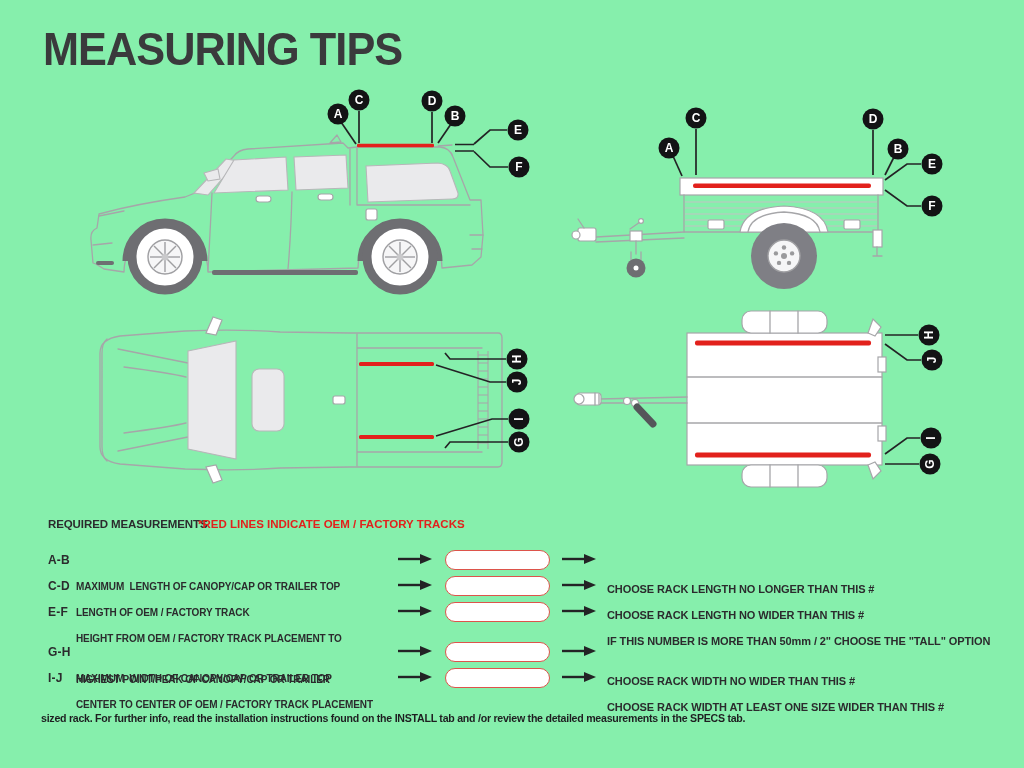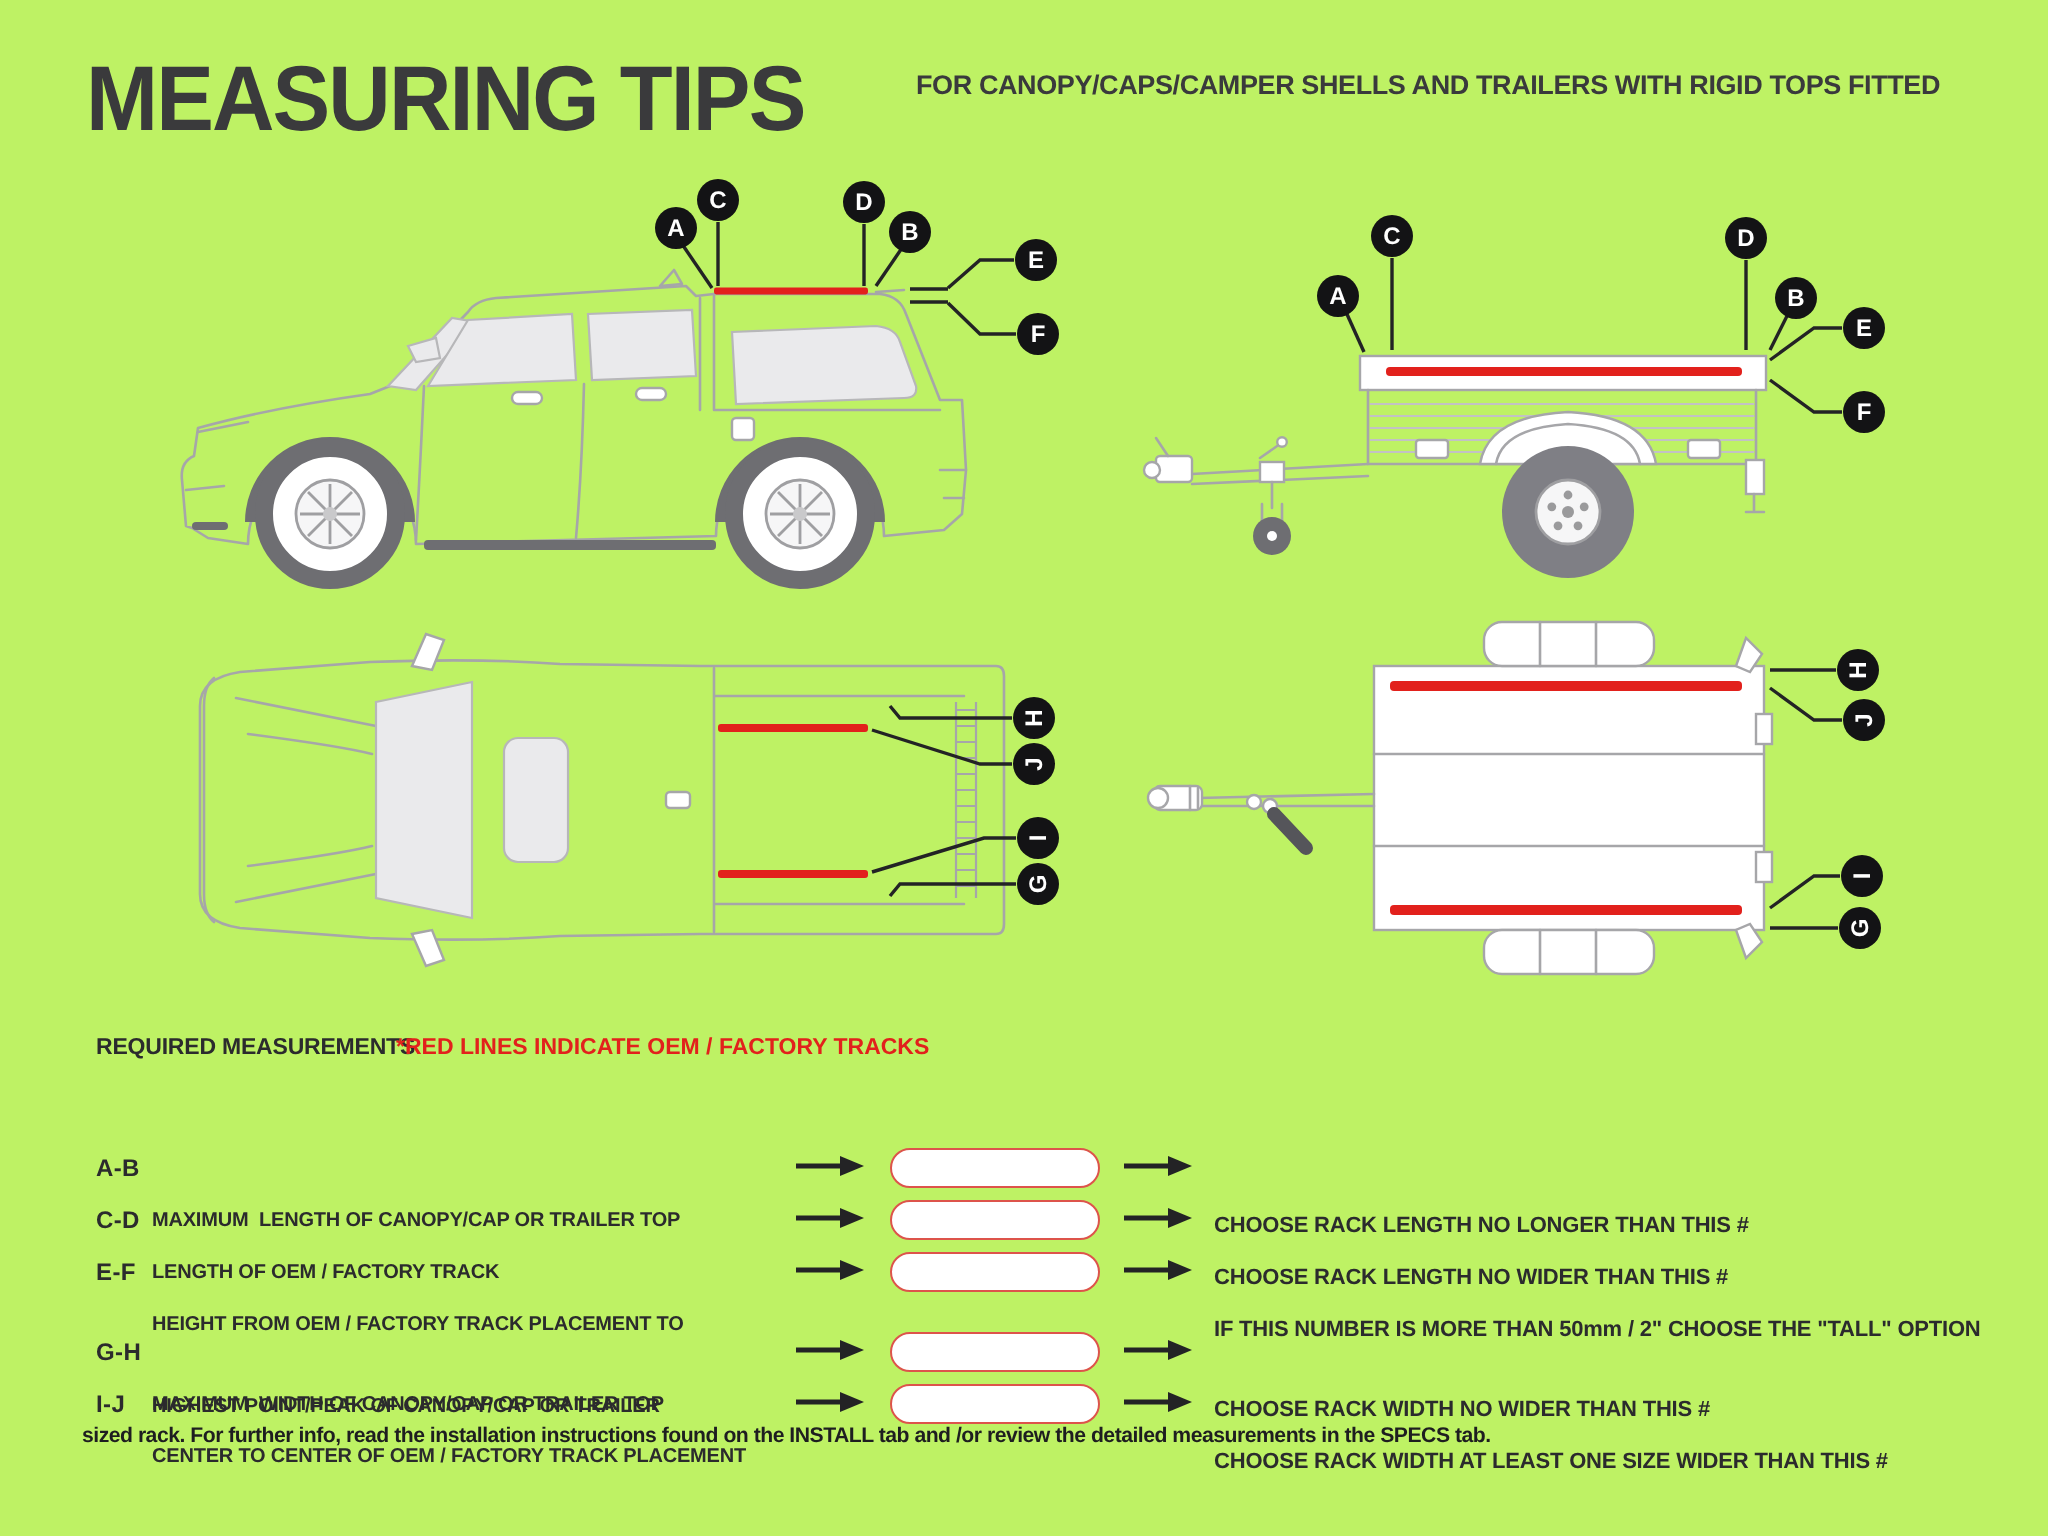--- a/index.html
+++ b/index.html
@@ -3,21 +3,21 @@
 <meta charset="utf-8">
 <style>
   :root{
     --accent-red:#E2211C;
     --pill-border:#DD544B;
     --ink:#2B2B2D;
     --title-ink:#3A3A3C;
     --line-gray:#A6A6A9;
   }
   html,body{margin:0;padding:0;background:#fff;}
-  .page{position:relative;width:1024px;height:768px;background:#bef264;overflow:hidden;
+  .page{position:relative;width:1024px;height:768px;background:#86efac;overflow:hidden;
         font-family:"Liberation Sans",sans-serif;color:var(--ink);}
   .abs{position:absolute;}
 
   
   .title{left:43px;top:22px;font-size:46px;font-weight:800;letter-spacing:-1px;
          color:var(--title-ink);transform:scaleX(.94);transform-origin:left top;white-space:nowrap;}
   .subtitle{left:458px;top:31px;font-size:13.5px;font-weight:700;line-height:23px;
             letter-spacing:-.2px;color:var(--title-ink);white-space:nowrap;}
 
   
@@ -28,21 +28,21 @@
   svg .darkln{fill:none;stroke:#6E6E72;}
   svg .rim{fill:#F6F6F7;stroke:#9F9FA2;stroke-width:1.4;}
   svg .track{fill:var(--accent-red);}
   svg .leader{fill:none;stroke:#232325;stroke-width:1.7;}
   svg .marker circle{fill:#131315;}
   svg .marker text{fill:#fff;font:700 12px "Liberation Sans",sans-serif;text-anchor:middle;}
 
   
   .m-head{left:48px;top:518px;font-size:11.5px;font-weight:700;letter-spacing:-.1px;white-space:nowrap;}
   .m-note{left:198px;top:518px;font-size:11.5px;font-weight:700;color:var(--accent-red);white-space:nowrap;}
-  .mrow{left:0;width:1024px;height:30px;margin-top:24px;}
+  .mrow{left:0;width:1024px;height:30px;}
   .mcode{position:absolute;left:48px;top:0;font-size:12px;font-weight:700;letter-spacing:.2px;}
   .mdesc{position:absolute;left:76px;top:0;font-size:10px;font-weight:700;line-height:13.5px;
          letter-spacing:-.1px;white-space:pre;}
   .mres{position:absolute;left:607px;top:0;font-size:11px;font-weight:700;line-height:14.5px;
         letter-spacing:-.1px;white-space:pre;text-align:center;}
   .arr{position:absolute;top:0;}
   .arr line{stroke:#232325;stroke-width:2.4;}
   .arr polygon{fill:#232325;}
   .a1{left:397px;}
   .a2{left:561px;}
@@ -54,21 +54,20 @@
             line-height:15.5px;color:#1E1E20;white-space:nowrap;}
   .footnote .l2{padding-left:6px;}
 </style>
 </head>
 <body>
 
 <div class="page">
 
   <div class="abs title">MEASURING TIPS</div>
   <div class="abs subtitle">
-    <div>FOR CANOPY/CAPS/CAMPER SHELLS AND TRAILERS WITH RIGID TOPS FITTED</div>
   </div>
 
   <svg class="abs" style="left:60px;top:85px" width="480" height="212" viewBox="0 0 480 212">
     <g>
       <path class="ln" d="M33,178 L31,155 Q30,146 37,143 L39,129 Q75,119 125,112 L140,106 L174,71 Q178,65 188,64 L283,58 L288,63 L297,62 L380,62 Q390,63 393,72 L410,115 L421,115 L423,150 L421,172 L412,180 L382,183 A42,42 0 0 0 298,183 L148,187 A42,42 0 0 0 64,187 L44,184 L36,179 Z"></path>
       <path class="ln" d="M297,62 L297,120 M297,120 L410,120 M290,64 L290,120 M232,107 Q231,150 228,184 M152,108 Q150,150 148,185 M39,131 L64,126 M33,160 L52,158 M410,150 L423,150 M412,164 L422,164 M378,61 L392,60"></path>
       <polygon class="shade" points="134,108 166,74 178,76 148,110"></polygon>
       <polygon class="shade" points="154,108 174,75 226,72 228,105"></polygon>
       <polygon class="shade" points="236,105 234,72 286,70 288,103"></polygon>
       <path class="shade" d="M306,81 L378,78 Q388,79 390,86 L398,108 Q399,114 392,114 L308,117 Z"></path>

